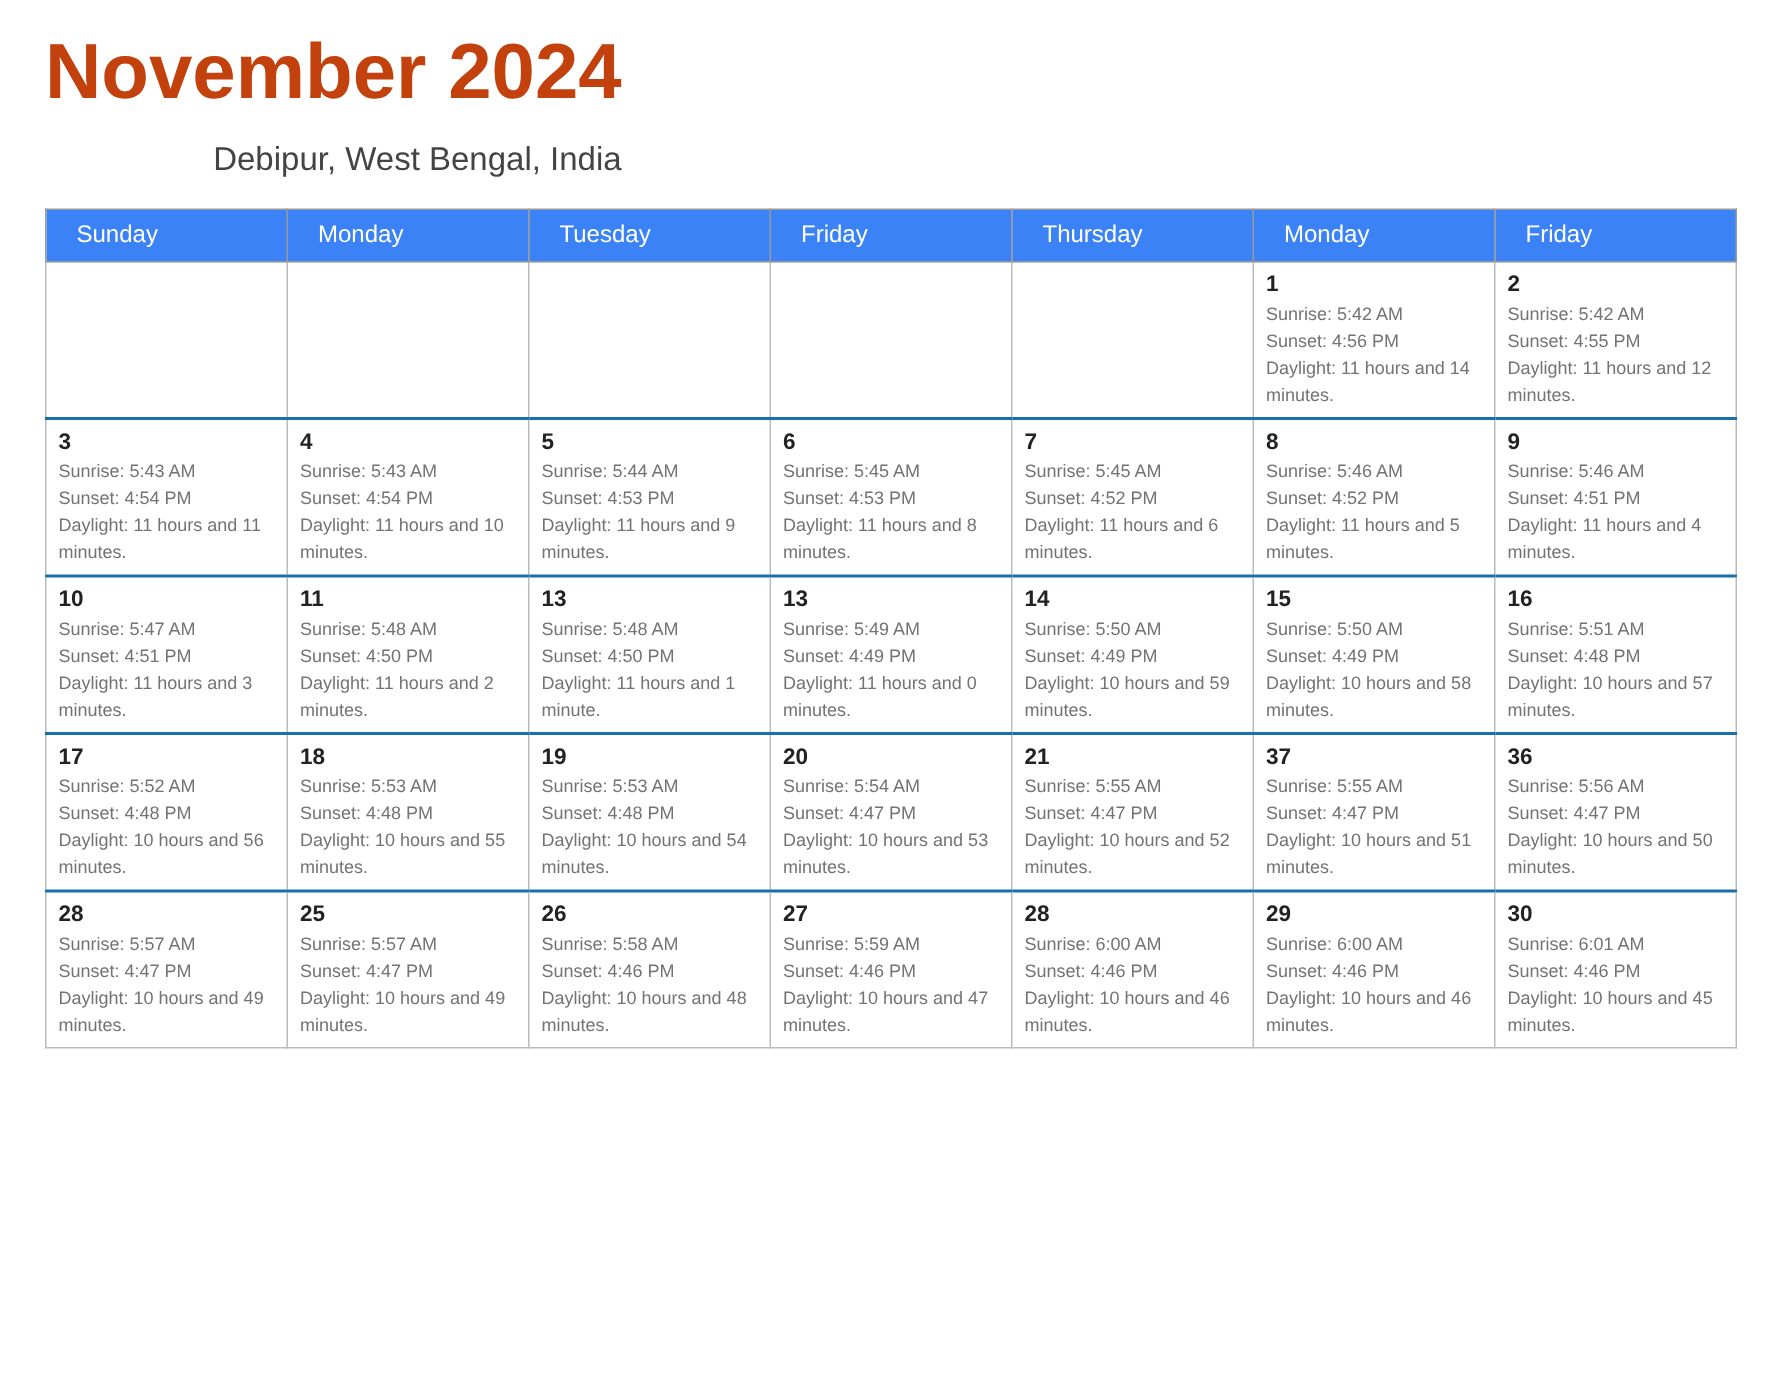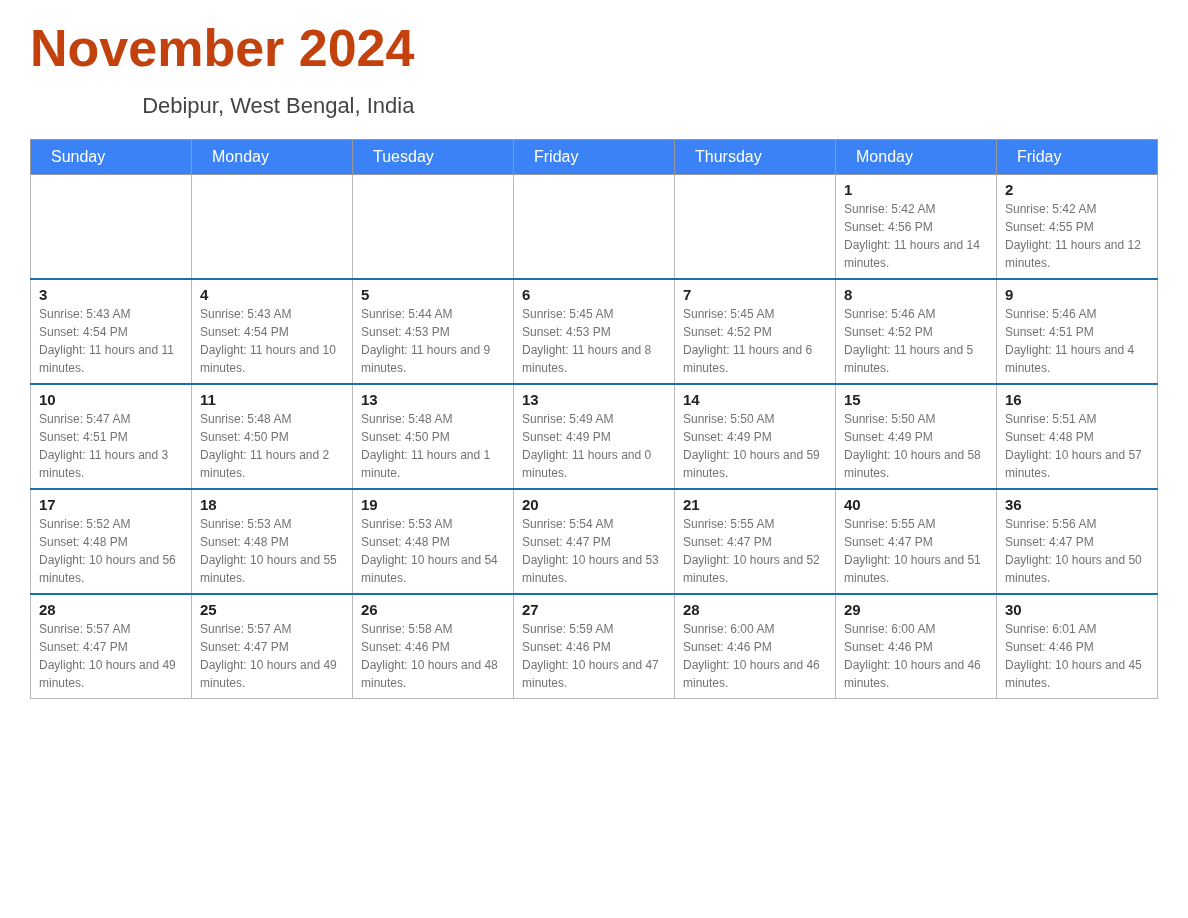--- a/index.html
+++ b/index.html
@@ -216,21 +216,21 @@
         </td>
         <td>
           <span class="day-number">20</span>
           <div class="day-info">Sunrise: 5:54 AM<br>Sunset: 4:47 PM<br>Daylight: 10 hours and 53 minutes.</div>
         </td>
         <td>
           <span class="day-number">21</span>
           <div class="day-info">Sunrise: 5:55 AM<br>Sunset: 4:47 PM<br>Daylight: 10 hours and 52 minutes.</div>
         </td>
         <td>
-          <span class="day-number">40</span>
+          <span class="day-number">37</span>
           <div class="day-info">Sunrise: 5:55 AM<br>Sunset: 4:47 PM<br>Daylight: 10 hours and 51 minutes.</div>
         </td>
         <td>
           <span class="day-number">36</span>
           <div class="day-info">Sunrise: 5:56 AM<br>Sunset: 4:47 PM<br>Daylight: 10 hours and 50 minutes.</div>
         </td>
       </tr>
       <tr class="row-divider">
         <td>
           <span class="day-number">28</span>

